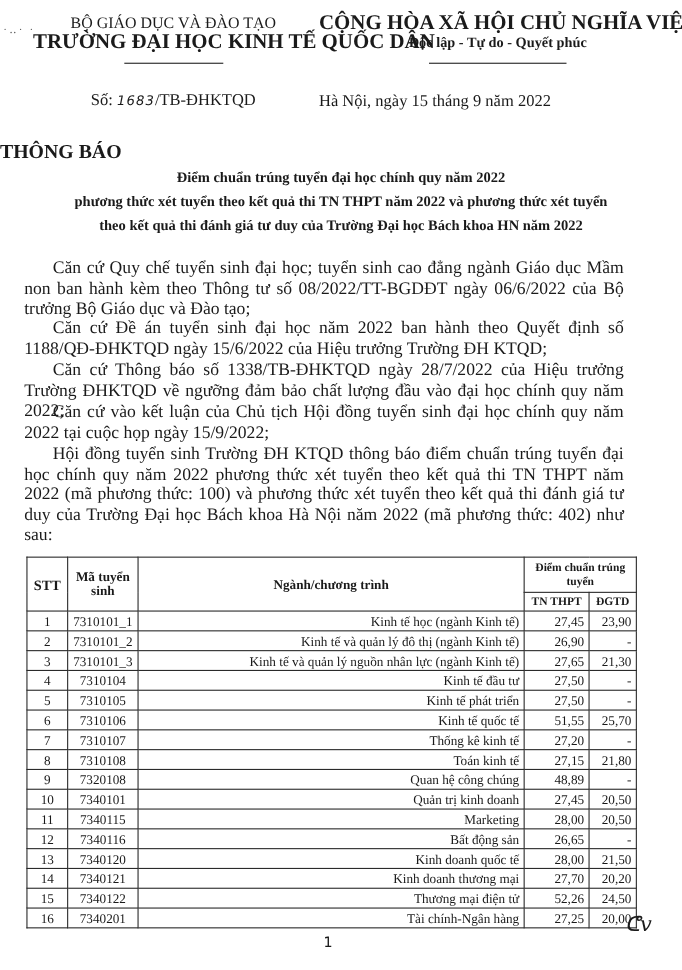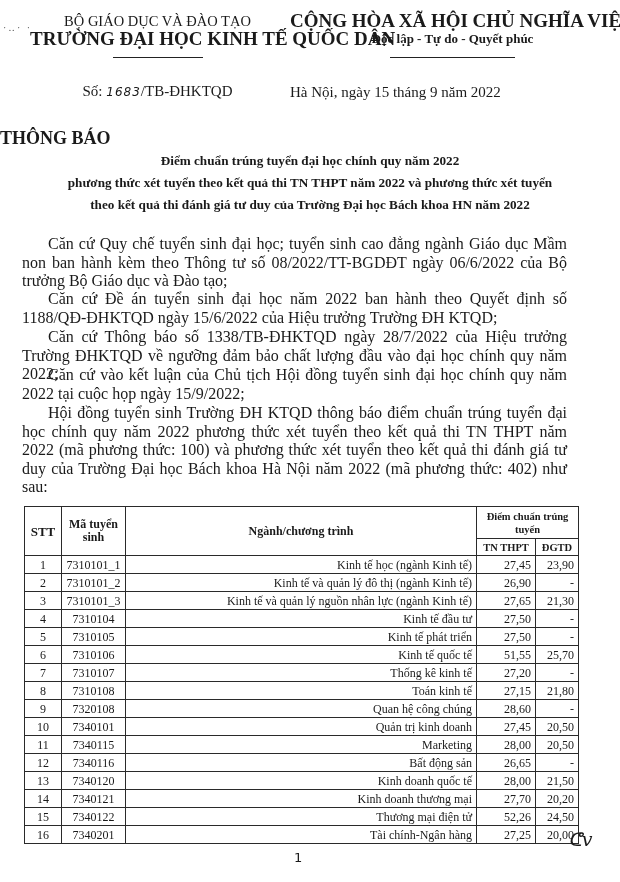--- a/index.html
+++ b/index.html
@@ -146,21 +146,21 @@
     <td class="c">8</td>
     <td class="c">7310108</td>
     <td class="n">Toán kinh tế</td>
     <td class="v">27,15</td>
     <td class="v">21,80</td>
   </tr>
       <tr>
     <td class="c">9</td>
     <td class="c">7320108</td>
     <td class="n">Quan hệ công chúng</td>
-    <td class="v">28,60</td>
+    <td class="v">48,89</td>
     <td class="v">-</td>
   </tr>
       <tr>
     <td class="c">10</td>
     <td class="c">7340101</td>
     <td class="n">Quản trị kinh doanh</td>
     <td class="v">27,45</td>
     <td class="v">20,50</td>
   </tr>
       <tr>

